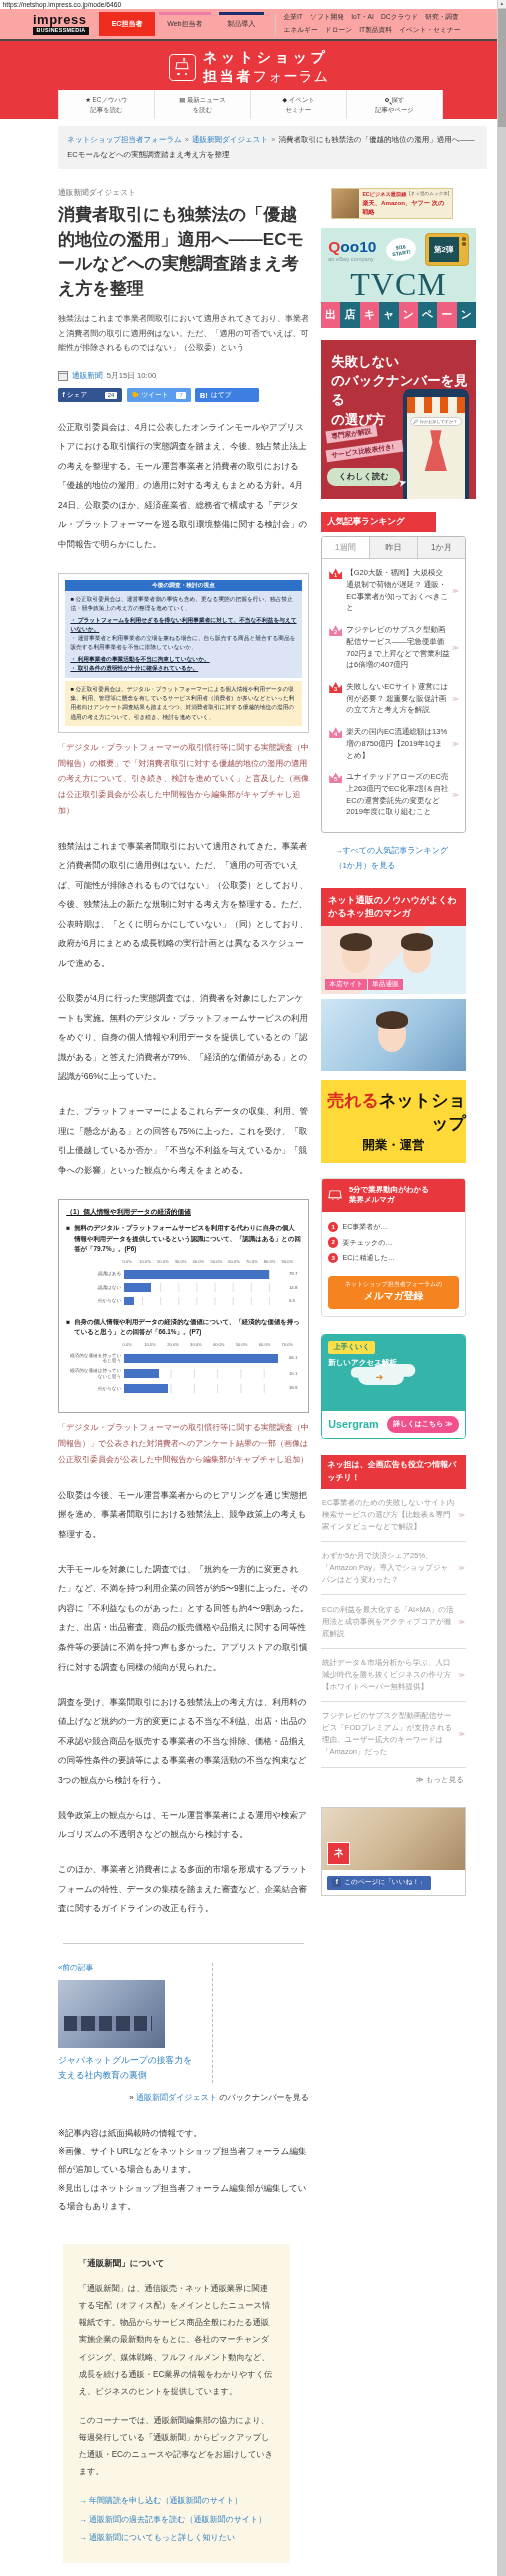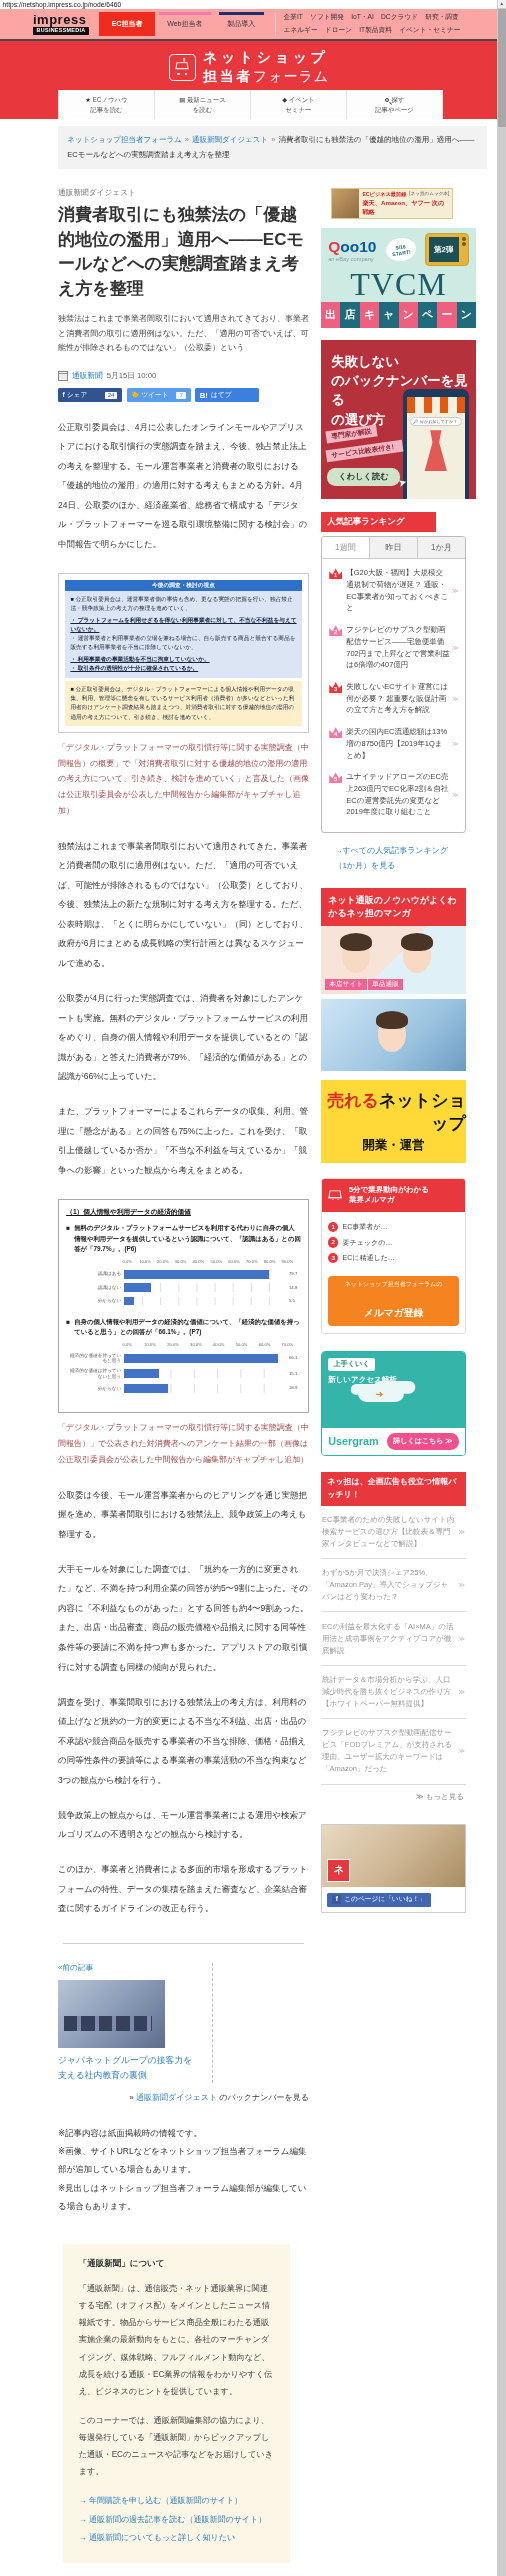--- a/index.html
+++ b/index.html
@@ -186,25 +186,25 @@
   .mmw { margin-top:15.5px; width:145px; border:0.5px solid #ddd; border-radius:3.1px; overflow:hidden; }
   .mmw .hd { background:#e8373d; color:#fff; display:flex; align-items:center; padding:5.2px 6.2px; }
   .minicart { width:15.5px; height:13.4px; position:relative; margin-right:5.2px; flex:none;}
   .minicart::before { content:''; position:absolute; left:1px; top:1px; width:10.3px; height:6.2px; border:1.3px solid #fff; transform:perspective(8.2px) rotateX(12deg); }
   .minicart::after { content:'··'; position:absolute; left:3.1px; top:5.2px; color:#fff; font-size:9.3px; letter-spacing:2.1px; }
   .mmw .ht { font-size:7.5px; font-weight:bold; line-height:1.45; }
   .mmw .items { padding:5.2px 6.2px 2.1px; }
   .mmitem { display:flex; align-items:center; margin:5.2px 0; font-size:7px; color:#444; }
   .numc { width:10.3px; height:10.3px; border-radius:50%; background:#e8373d; color:#fff; font-size:6.2px; font-weight:bold; text-align:center; line-height:10.3px; margin-right:4.1px; flex:none;}
   .mmbtn { margin:5.2px 6.2px 7.2px; background:#f5831f; border-radius:4.1px; text-align:center; color:#fff; padding:4.6px 0 5.7px; cursor:pointer; }
-  .mmbtn .s { font-size:6px; } .mmbtn .b { font-size:9.8px; font-weight:bold; margin-top:18px;}
+  .mmbtn .s { font-size:6px; } .mmbtn .b { font-size:9.8px; font-weight:bold; margin-top:1px;}
 
   .ugad { margin-top:16.5px; width:145px; border:0.5px solid #2ab5a5; border-radius:4.1px; overflow:hidden; }
   .ugad .top { background:#35b5aa; height:76px; position:relative; padding:6.2px; }
-  .ugad .pill { display:inline-block; background:#ffffff; color:#1f8a80; font-size:7.2px; font-weight:bold; border-radius:2.1px; padding:1.5px 5.2px; }
+  .ugad .pill { display:inline-block; background:#fde047; color:#1f8a80; font-size:7.2px; font-weight:bold; border-radius:2.1px; padding:1.5px 5.2px; }
   .ugad .ln { color:#fff; font-size:7.5px; font-weight:bold; margin-top:4.1px; }
   .cloud { position:absolute; left:36px; top:33px; width:46px; height:17.5px; background:#fff; border-radius:10.3px; box-shadow:13.4px -6.2px 0 -2.1px #fff, -10.3px -4.1px 0 -3.1px #fff; opacity:.9;}
   .cloud::after { content:'➜'; position:absolute; left:17.5px; top:3.1px; color:#f5831f; font-size:9.3px; }
   .ugad .bot { background:#fff; display:flex; align-items:center; justify-content:space-between; padding:5.2px 6.2px; }
   .ugad .brand { color:#2ab5a5; font-size:10.8px; font-weight:bold; }
   .ugad .btn { background:#f0508c; color:#fff; font-size:7px; font-weight:bold; border-radius:8.2px; padding:3.6px 6.2px; cursor:pointer;}
 
   .prhead { margin-top:15.5px; width:145px; background:#e8373d; color:#fff; font-weight:bold; font-size:8px; line-height:1.55; padding:4.6px 6.2px; }
   .pritem { width:145px; border-bottom:0.5px solid #ddd; padding:8.2px 1px; display:flex; cursor:pointer; }
   .pritem .tx { flex:1; font-size:7.5px; color:#999; line-height:1.6; }

